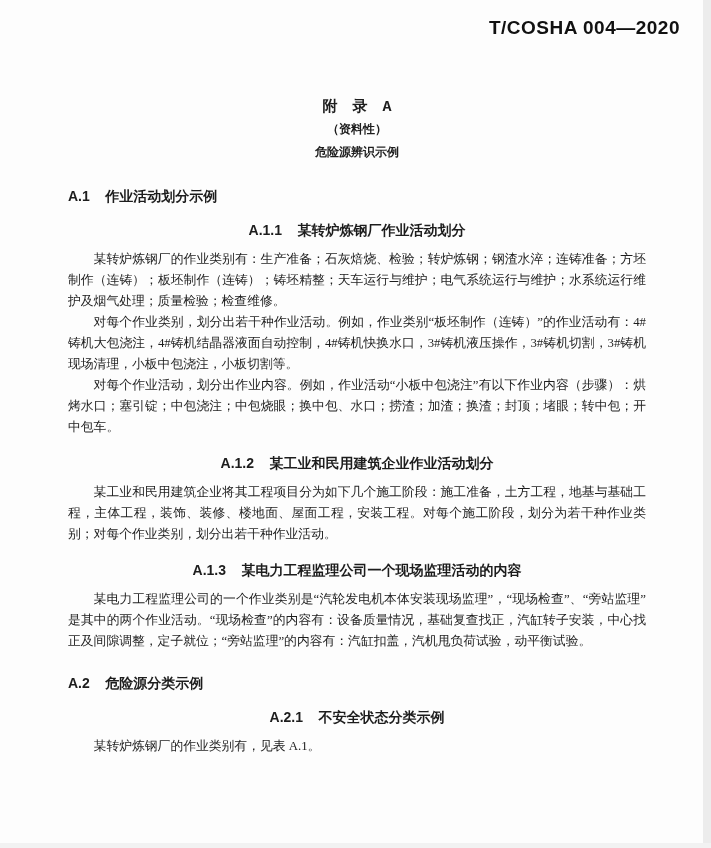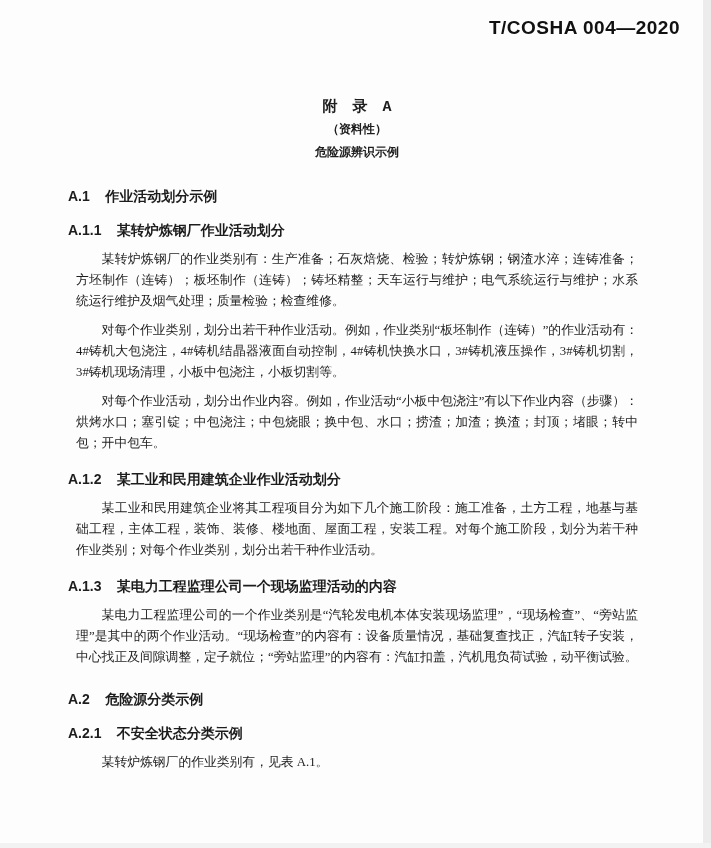--- a/index.html
+++ b/index.html
@@ -39,24 +39,24 @@
   .title-appendix{font-size:15px;line-height:23px;}
   .title-informative{font-size:12px;line-height:23px;}
   .title-subject{font-size:12px;line-height:23px;}
   h2,h3{
     font-family:"Liberation Sans","DejaVu Sans",sans-serif;
     font-weight:bold;
     font-size:14px;line-height:18px;
     text-align:left;
   }
   h2{margin:22px 0 0 0;}
-  h3{margin:16px 0 10px 0;}
+  h3{margin:16px 0 10px 0;text-align:center;}
   .sec-num{margin-right:1.1em;}
   p.body-para{
-    margin:8px;
+    margin:0;
     text-indent:2em;
   }
 </style>
 </head>
 <body>
 
 <div class="page">
   <div class="scan-edge-right"></div>
   <div class="scan-edge-bottom"></div>
 

